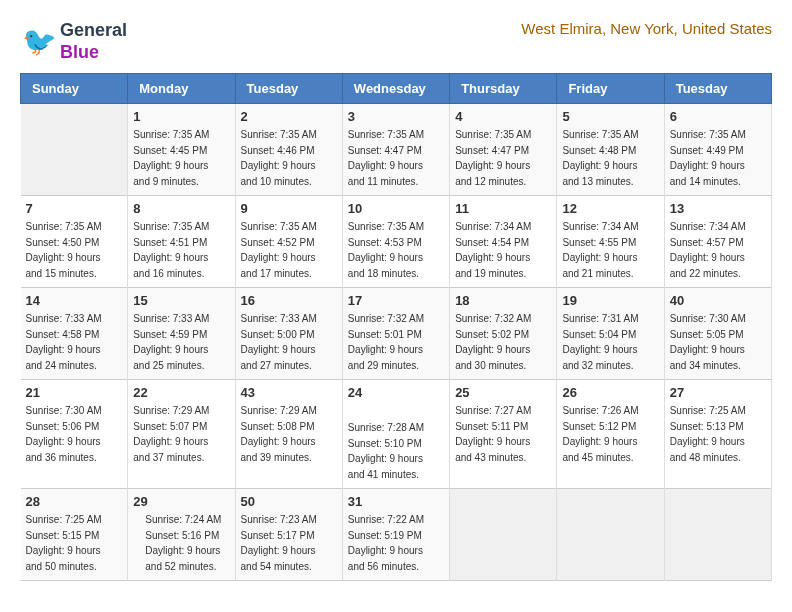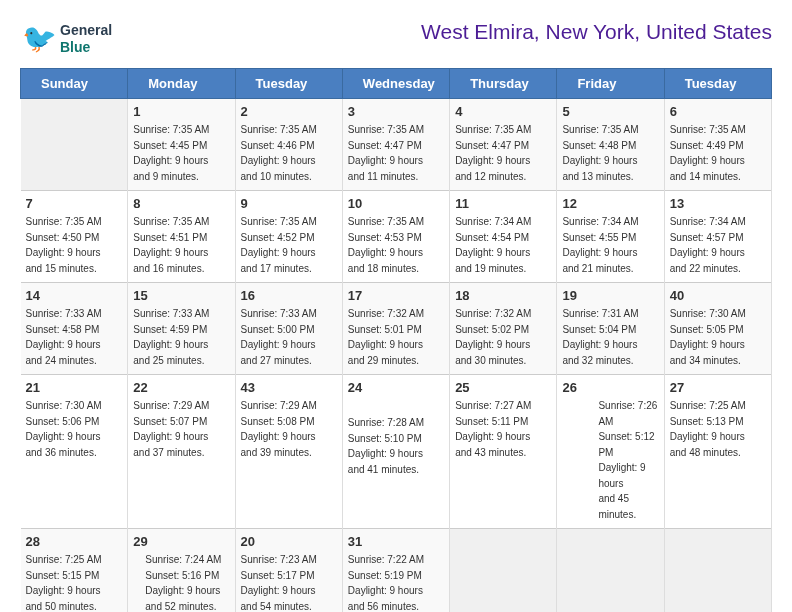--- a/index.html
+++ b/index.html
@@ -15,48 +15,48 @@
       justify-content: space-between;
       align-items: flex-start;
       margin-bottom: 10px;
     }
     .logo {
       display: flex;
       align-items: center;
       gap: 4px;
     }
     .logo-text {
-      font-size: 14px;
+      font-size: 18px;
       font-weight: bold;
       color: #2c3e50;
       line-height: 1.2;
     }
     .title-block {
       text-align: right;
     }
     .month-title {
       font-size: 36px;
       font-weight: bold;
       color: #2c3e50;
     }
     .location {
-      font-size: 21px;
-      color: #4c1d95;
+      font-size: 15px;
+      color: #a16207;
     }
     table {
       width: 100%;
       border-collapse: collapse;
       table-layout: fixed;
     }
     thead tr th {
       background-color: #4a7fc1;
       color: #fff;
       font-size: 13px;
       font-weight: bold;
-      padding: 7px 20px;
+      padding: 7px 11px;
       text-align: left;
       border: 1px solid #3a6aa0;
     }
     tbody tr {
       border-bottom: 1px solid #ccc;
     }
     tbody tr td {
       vertical-align: top;
       padding: 5px 5px 6px 5px;
       font-size: 11px;
@@ -90,21 +90,21 @@
 <body>
 
 <div class="header">
   <div class="logo">
     <div style="display:flex; align-items:center; gap:2px;">
       <svg width="38" height="38" viewBox="0 0 38 38">
         <text x="2" y="28" font-size="28" fill="#4a90d9">🐦</text>
       </svg>
       <div class="logo-text">
         <div>General</div>
-        <div style="color:#0f766e;">Blue</div>
+        <div style="color:#a21caf;">Blue</div>
       </div>
     </div>
   </div>
   <div class="title-block">
     <div class="location">West Elmira, New York, United States</div>
   </div>
 </div>
 
 <table>
   <thead>
@@ -297,21 +297,21 @@
         </td>
         <td>
           <span class="day-number">25</span>
           <div class="day-info" style="white-space: pre-line;">Sunrise: 7:27 AM
 Sunset: 5:11 PM
 Daylight: 9 hours
 and 43 minutes.</div>
         </td>
         <td>
           <span class="day-number">26</span>
-          <div class="day-info" style="white-space: pre-line; margin-left: 36px;">Sunrise: 7:26 AM
+          <div class="day-info" style="white-space: pre-line;">Sunrise: 7:26 AM
 Sunset: 5:12 PM
 Daylight: 9 hours
 and 45 minutes.</div>
         </td>
         <td>
           <span class="day-number">27</span>
           <div class="day-info" style="white-space: pre-line;">Sunrise: 7:25 AM
 Sunset: 5:13 PM
 Daylight: 9 hours
 and 48 minutes.</div>
@@ -326,21 +326,21 @@
 and 50 minutes.</div>
         </td>
         <td>
           <span class="day-number">29</span>
           <div class="day-info" style="white-space: pre-line; margin-left: 12px;">Sunrise: 7:24 AM
 Sunset: 5:16 PM
 Daylight: 9 hours
 and 52 minutes.</div>
         </td>
         <td>
-          <span class="day-number">20</span>
+          <span class="day-number">50</span>
           <div class="day-info" style="white-space: pre-line;">Sunrise: 7:23 AM
 Sunset: 5:17 PM
 Daylight: 9 hours
 and 54 minutes.</div>
         </td>
         <td>
           <span class="day-number">31</span>
           <div class="day-info" style="white-space: pre-line;">Sunrise: 7:22 AM
 Sunset: 5:19 PM
 Daylight: 9 hours

